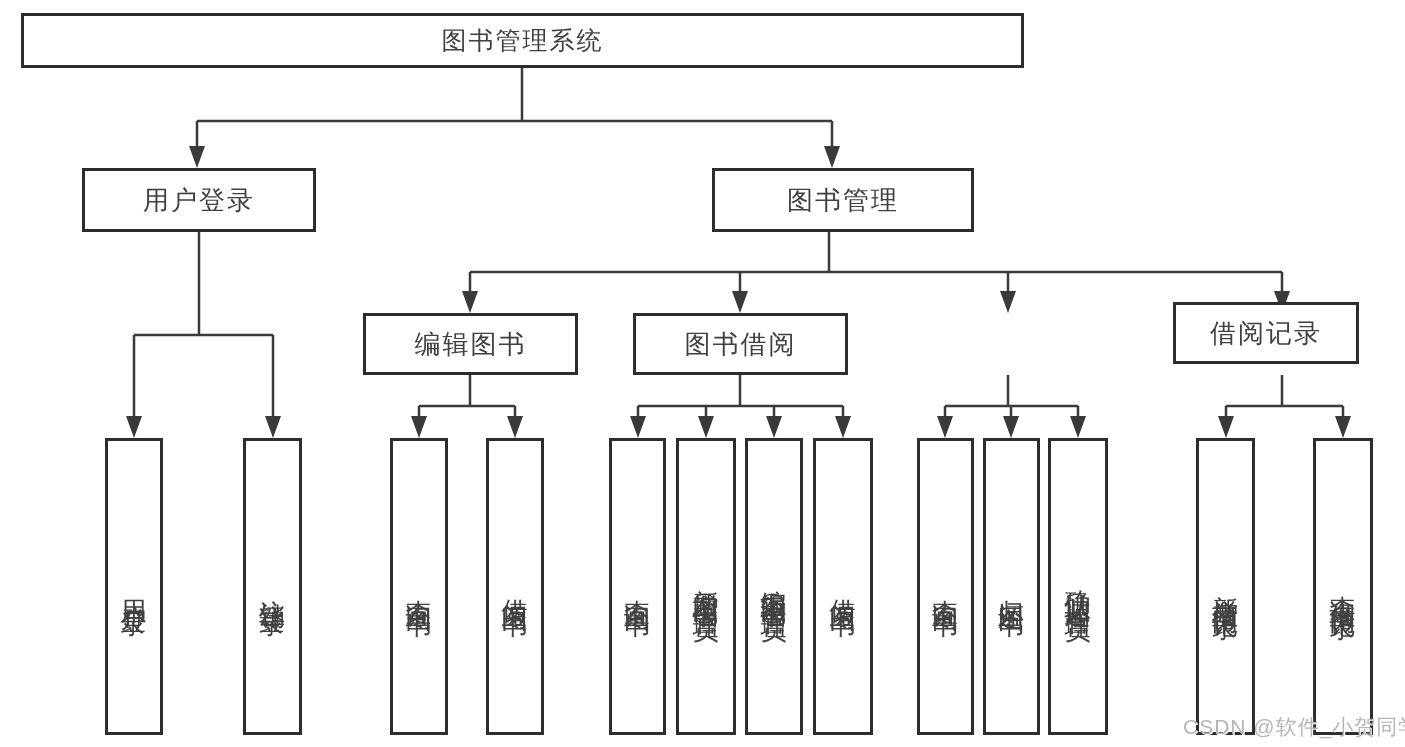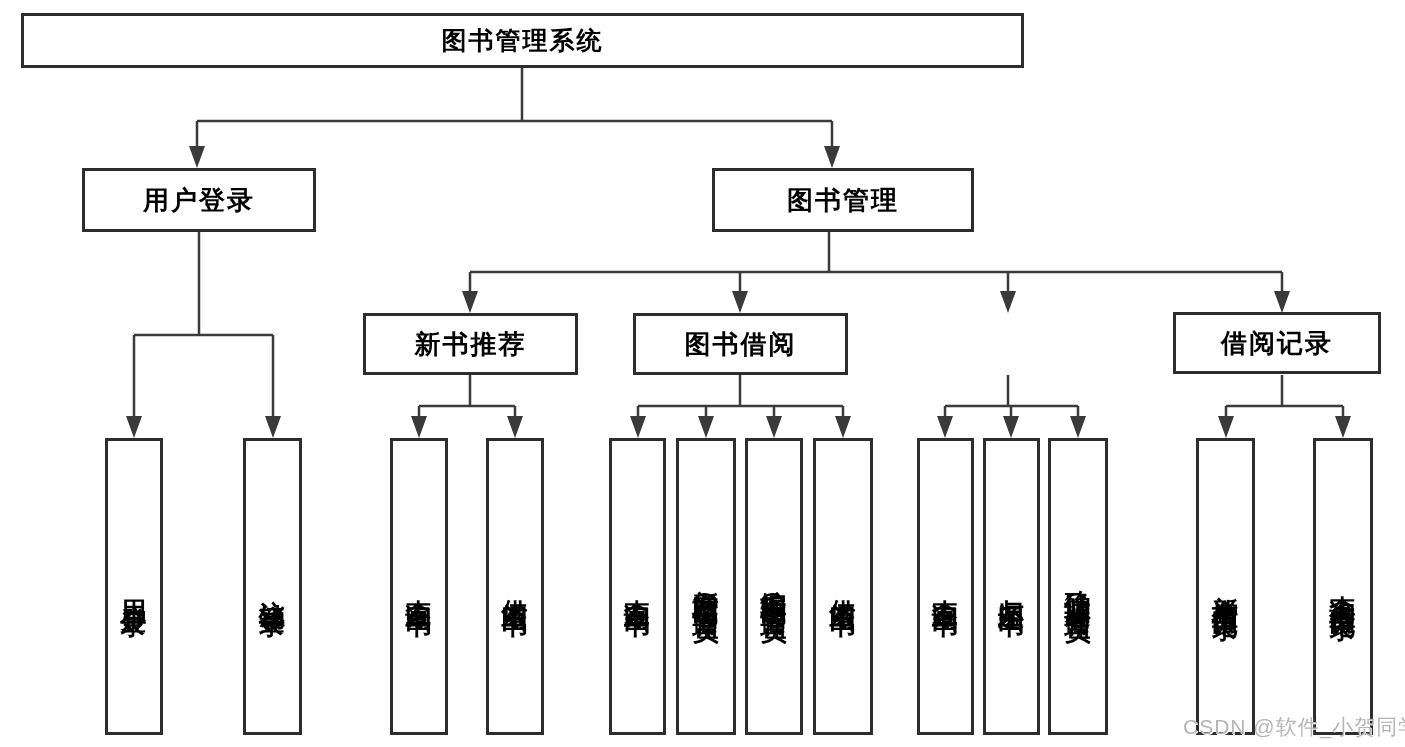--- a/index.html
+++ b/index.html
@@ -11,27 +11,26 @@
     overflow:hidden;
   }
   #wires{position:absolute;left:0;top:0;width:1405px;height:747px;}
   .ln{stroke:#3a3a3a;stroke-width:2.5;fill:none;}
   .ah{fill:#3a3a3a;stroke:none;}
   .node{
     position:absolute;
     box-sizing:border-box;
     background:#ffffff;
     border:3px solid #2d2d2d;
-    color:#000000;
+    color:#404040;
     display:flex;align-items:center;justify-content:center;
     font-size:26px;
     letter-spacing:2px;
     line-height:1;
     white-space:nowrap;
-    font-weight:bold;
   }
   .node.vert{
     writing-mode:vertical-rl;
     text-orientation:mixed;
     letter-spacing:4px;
     white-space:normal;
     top:438px;height:297px;
     font-size:26px;
   }
   .root-node{font-size:25px;}
@@ -98,23 +97,23 @@
       <polygon class="ah" points="1218,416 1234,416 1226,438"></polygon>
       <polygon class="ah" points="1335,416 1351,416 1343,438"></polygon>
     </g>
   </svg>
 
   <div class="node root-node" style="left:21px;top:13px;width:1003px;height:55px;">图书管理系统</div>
 
   <div class="node" style="left:82px;top:168px;width:234px;height:64px;">用户登录</div>
   <div class="node" style="left:712px;top:168px;width:262px;height:64px;">图书管理</div>
 
-  <div class="node" style="left:363px;top:313px;width:215px;height:62px;">新书推荐</div>
+  <div class="node" style="left:363px;top:313px;width:215px;height:62px;">编辑图书</div>
   <div class="node" style="left:633px;top:313px;width:215px;height:62px;">图书借阅</div>
-  <div class="node" style="left:1173px;top:312px;width:208px;height:62px;">借阅记录</div>
+  <div class="node" style="left:1173px;top:302px;width:186px;height:62px;">借阅记录</div>
 
   <div class="node vert" style="left:105px;width:58px;">用户登录</div>
   <div class="node vert" style="left:243px;width:59px;">注销登录</div>
 
   <div class="node vert" style="left:390px;width:58px;">查询图书</div>
   <div class="node vert" style="left:486px;width:58px;">借阅图书</div>
 
   <div class="node vert" style="left:609px;width:57px;">查询图书</div>
   <div class="node vert" style="left:676px;width:60px;">新增图书（管理员）</div>
   <div class="node vert" style="left:745px;width:58px;">编辑图书（管理员）</div>

